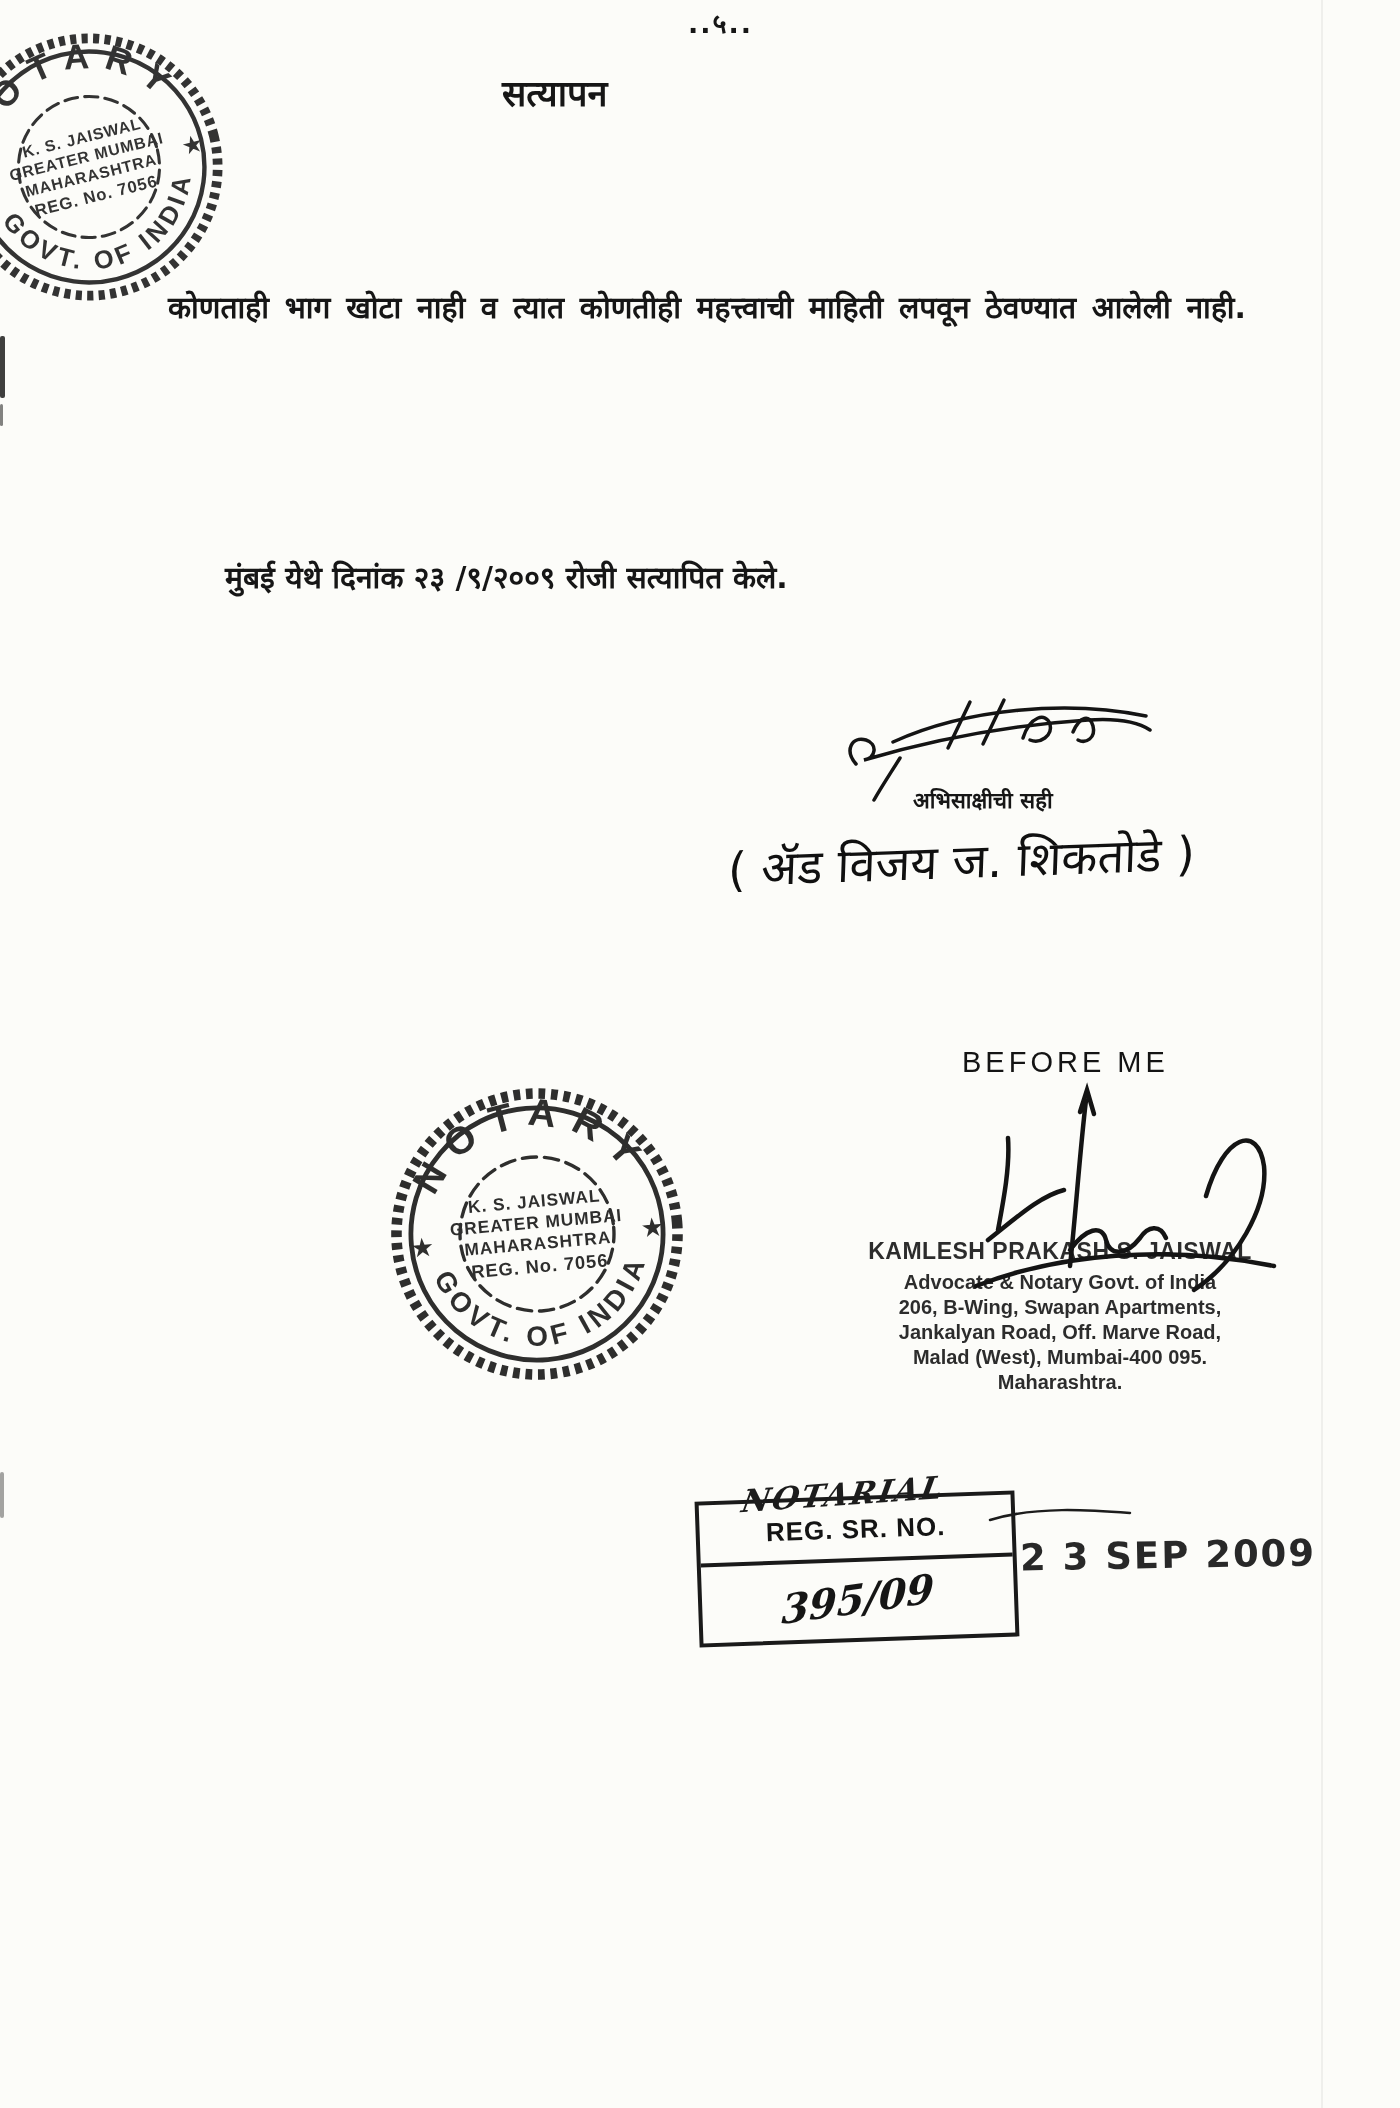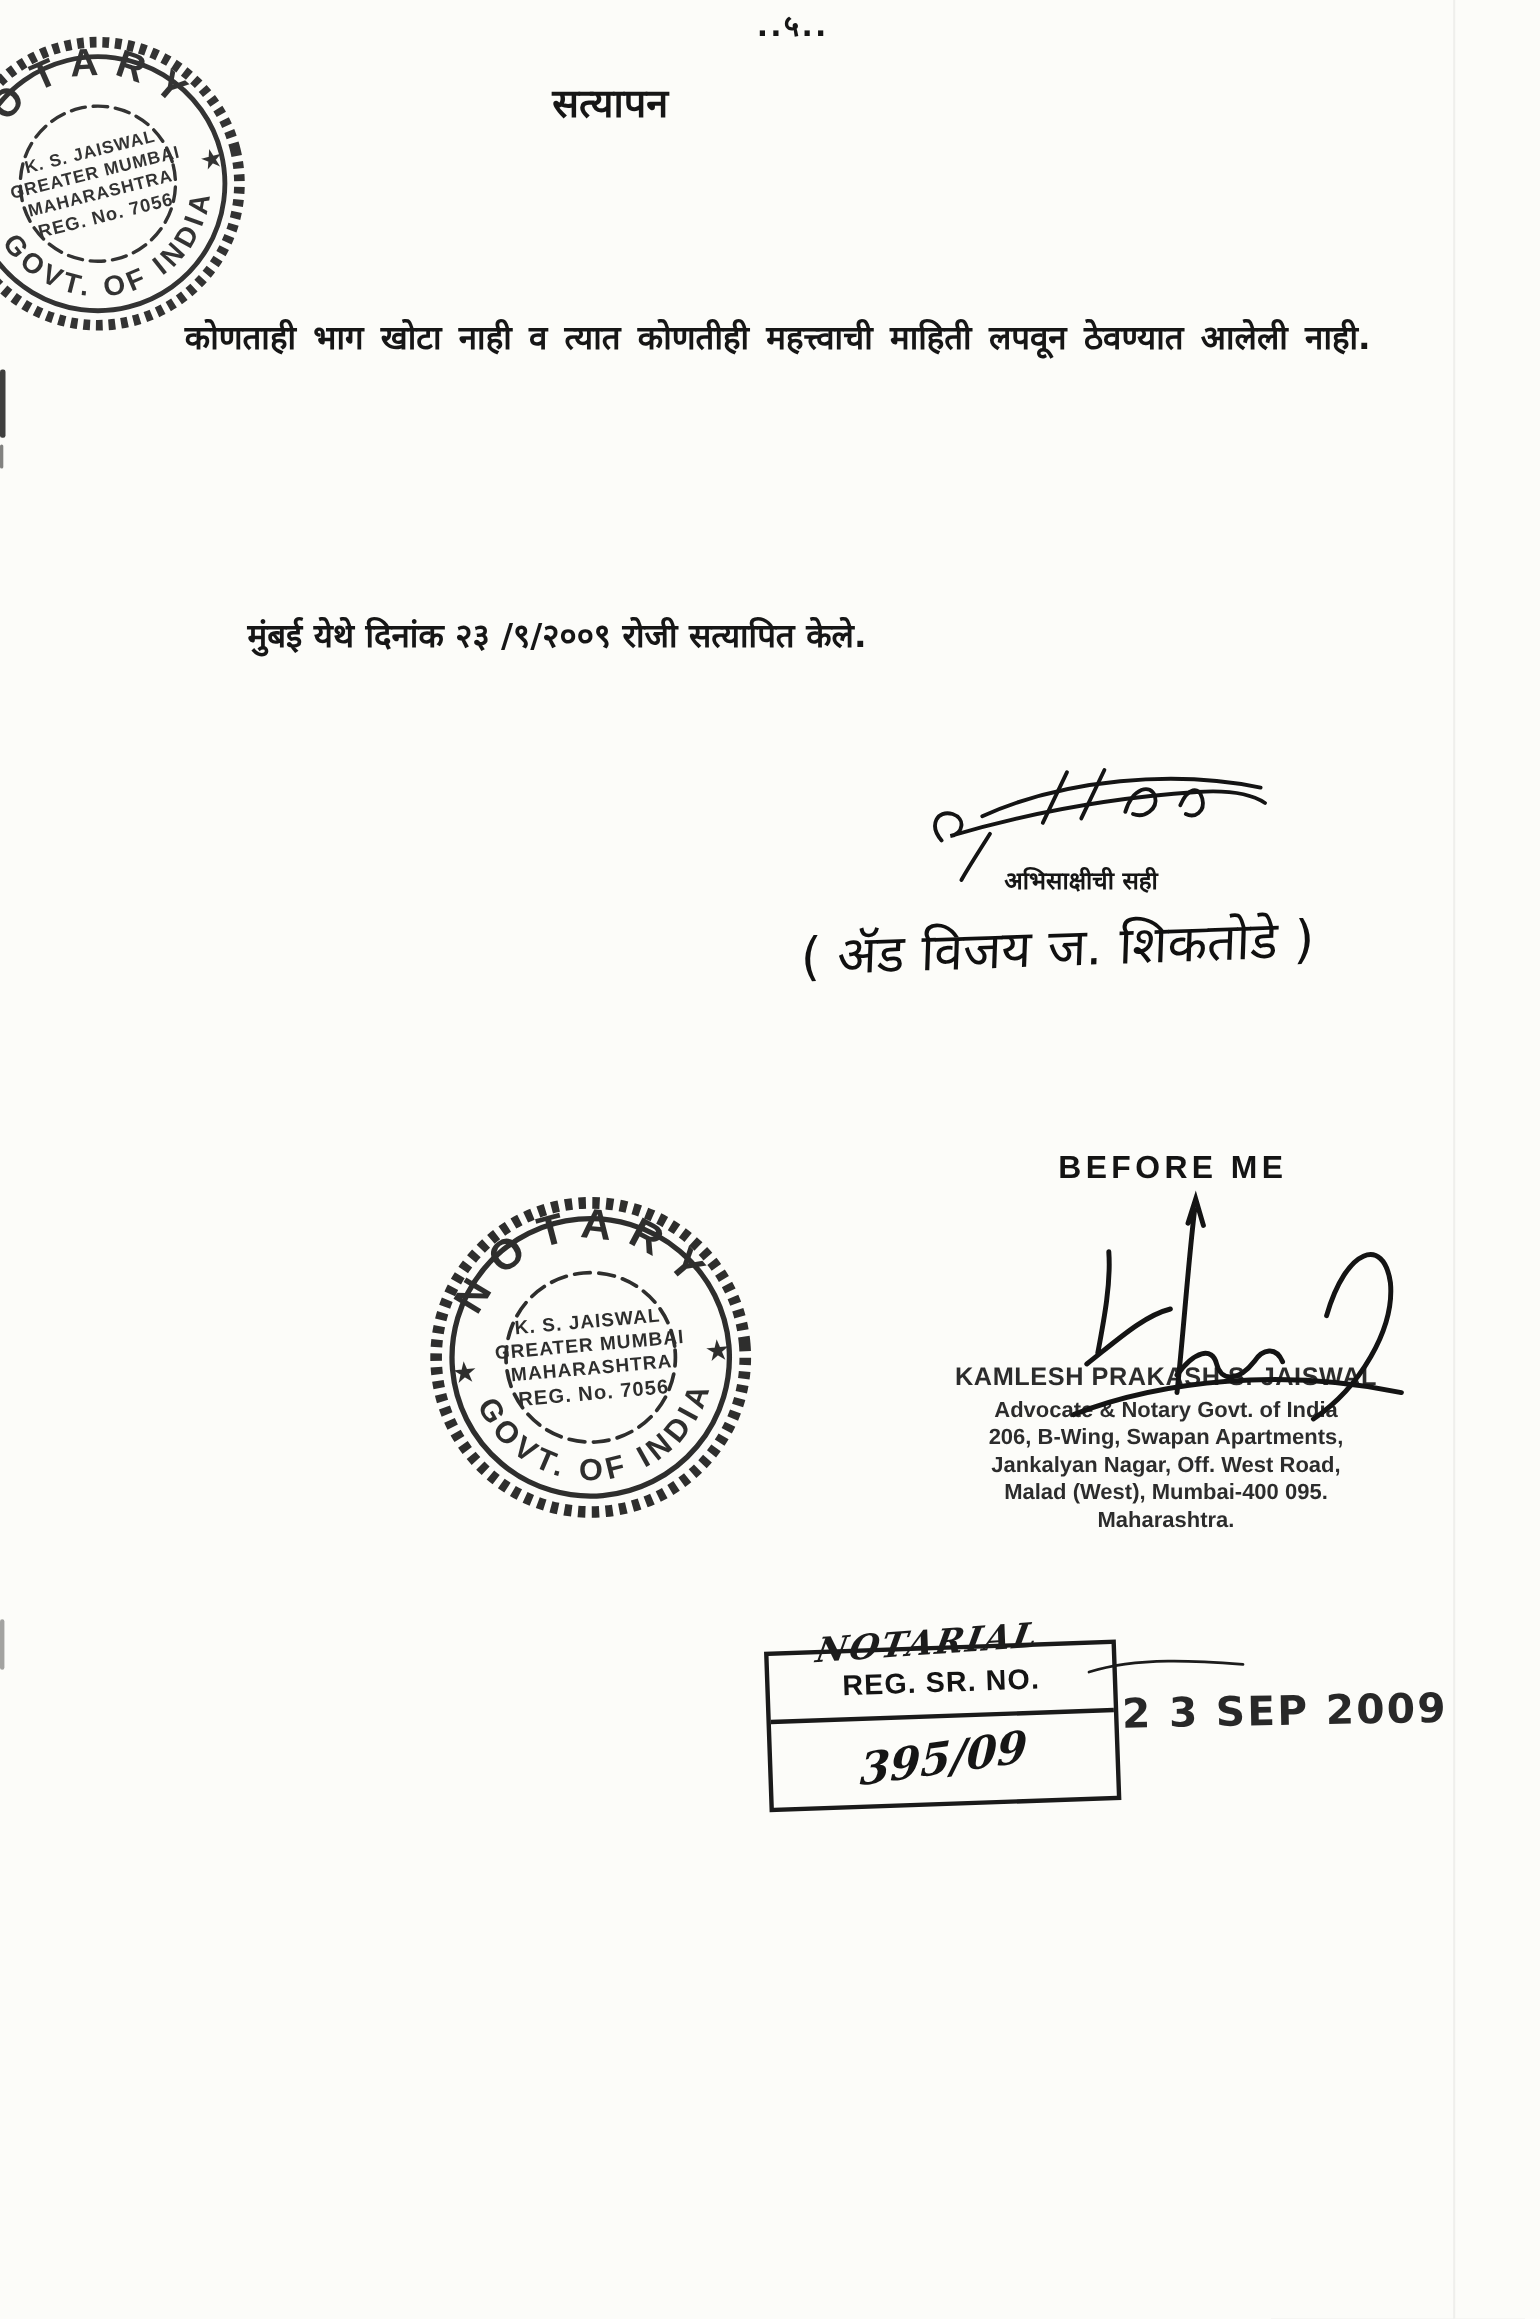--- a/index.html
+++ b/index.html
@@ -29,21 +29,21 @@
   
   .dep-sig { left:838px; top:686px; }
   .sig-path { stroke:#141414; fill:none; stroke-linecap:round; }
   .dep-caption { left:913px; top:784px; font-size:22px; font-weight:700; }
   .dep-name {
     left:728px; top:828px; font-size:47px; font-weight:500;
     transform:rotate(-2deg) skewX(-4deg); color:#101010; white-space:nowrap;
   }
 
   
-  .before-me { left:962px; top:1046px; font-size:29px; font-weight:700;
+  .before-me { left:962px; top:1046px; font-size:29px; font-weight:400;
     letter-spacing:4px; font-family:"Liberation Sans", sans-serif; color:#141414; }
   .not-sig { left:968px; top:1078px; z-index:4; }
   .not-block { left:852px; top:1238px; width:416px; text-align:center;
     font-family:"Liberation Sans", sans-serif; color:#1d1d1d; opacity:.93; }
   .not-name { font-size:23px; font-weight:800; letter-spacing:.5px; margin-bottom:5px; }
   .not-line { font-size:20px; font-weight:700; line-height:25px; }
 
   
   .seal { position:absolute; opacity:.9; }
   .seal text { fill:#181818; font-family:"Liberation Sans", sans-serif; font-weight:bold; }
@@ -136,21 +136,21 @@
     <path class="sig-path" stroke-width="4.5" d="M 118,22 C 112,72 108,132 102,188 M 112,34 L 119,12 L 126,36"></path>
     <path class="sig-path" stroke-width="4.5" d="M 102,172 C 118,150 134,146 138,162 C 142,178 158,178 172,160 C 180,148 192,146 198,160"></path>
     <path class="sig-path" stroke-width="4.5" d="M 238,118 C 256,56 290,46 296,88 C 300,130 268,184 226,212"></path>
     <path class="sig-path" stroke-width="4.5" d="M 8,208 C 90,176 200,166 306,188"></path>
   </svg>
 
   <div class="abs not-block">
     <div class="not-name">KAMLESH PRAKASH S. JAISWAL</div>
     <div class="not-line">Advocate &amp; Notary Govt. of India</div>
     <div class="not-line">206, B-Wing, Swapan Apartments,</div>
-    <div class="not-line">Jankalyan Nagar, Off. West Road,</div>
+    <div class="not-line">Jankalyan Road, Off. Marve Road,</div>
     <div class="not-line">Malad (West), Mumbai-400 095.</div>
     <div class="not-line">Maharashtra.</div>
   </div>
 
   <svg class="seal seal-main" viewBox="0 0 320 320">
     <defs>
       <path id="s2top" d="M 48,160 A 112,112 0 0 1 272,160"></path>
       <path id="s2bot" d="M 44,160 A 116,116 0 0 0 276,160"></path>
     </defs>
     <circle cx="160" cy="160" r="146" fill="none" stroke="#181818" stroke-width="11" stroke-dasharray="7 6"></circle>

